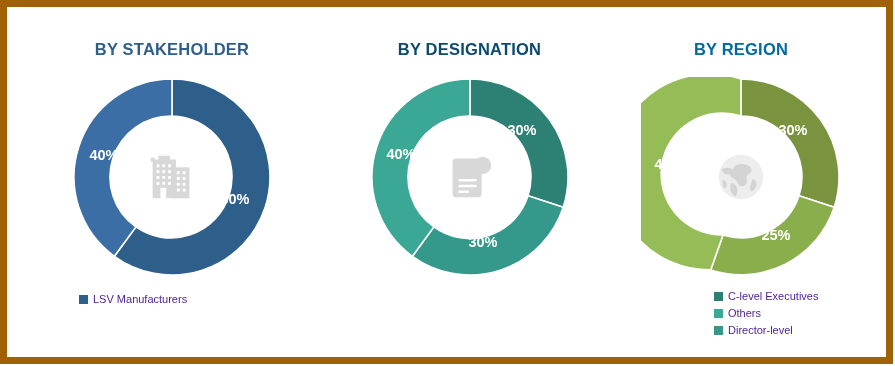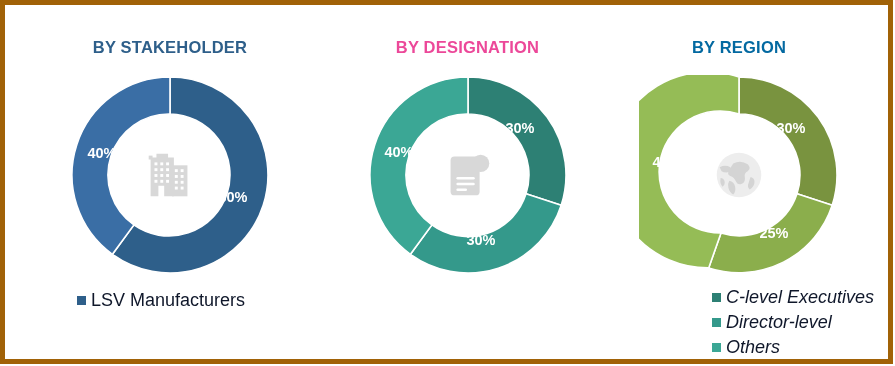--- a/index.html
+++ b/index.html
@@ -10,21 +10,21 @@
     width: 895px;
     height: 366px;
     background: #ffffff;
     font-family: "Liberation Sans", sans-serif;
     overflow: hidden;
   }
   #page {
     position: relative;
     width: 893px;
     height: 364px;
-    border: 5px solid #a16207;
+    border: 7px solid #a16207;
     background: #ffffff;
     box-sizing: border-box;
   }
   .panel {
     position: absolute;
     top: 0;
     height: 364px;
   }
   #panel-stakeholder { left: 0px;   width: 330px; }
   #panel-designation { left: 330px; width: 265px; }
@@ -34,21 +34,21 @@
     position: absolute;
     top: 33px;
     width: 100%;
     text-align: center;
     font-size: 16.5px;
     font-weight: bold;
     letter-spacing: 0.2px;
     white-space: nowrap;
   }
   #title-stakeholder { color: #2e5f8a; }
-  #title-designation { color: #ec4899; }
+  #title-designation { color: #0c4a6e; }
   #title-region      { color: #0369a1; }
 
   .donut-wrap {
     position: absolute;
     top: 70px;
     left: 50%;
     transform: translateX(-50%);
     width: 200px;
     height: 200px;
   }
@@ -67,25 +67,25 @@
 
   .pct-label {
     font-size: 14.5px;
     font-weight: bold;
     fill: #ffffff;
     font-family: "Liberation Sans", sans-serif;
   }
 
   .legend {
     position: absolute;
-    font-size: 18px;
-    color: #0f172a;
+    font-size: 11px;
+    color: #4c1d95;
   }
   #legend-stakeholder { left: 72px;  top: 286px; }
-  #legend-designation { left: 377px; top: 283px; font-style: italic; }
+  #legend-designation { left: 377px; top: 283px; }
 
   .legend-row {
     display: flex;
     align-items: center;
     margin-bottom: 10px;
     white-space: nowrap;
   }
   #legend-designation .legend-row { margin-bottom: 5px; }
 
   .swatch {
@@ -187,26 +187,26 @@
         </svg>
       </span>
     </div>
 
     <div class="legend" id="legend-designation">
       <div class="legend-row">
         <span class="swatch" style="background:#2D8074"></span>
         <span class="legend-text">C-level Executives</span>
       </div>
       <div class="legend-row">
+        <span class="swatch" style="background:#3BA795"></span>
+        <span class="legend-text">Others</span>
+      </div>
+      <div class="legend-row">
         <span class="swatch" style="background:#34998B"></span>
         <span class="legend-text">Director-level</span>
-      </div>
-      <div class="legend-row">
-        <span class="swatch" style="background:#3BA795"></span>
-        <span class="legend-text">Others</span>
       </div>
     </div>
   </div>
 
   <div class="panel" id="panel-region">
     <div class="panel-title" id="title-region">BY REGION</div>
 
     <div class="donut-wrap">
       <svg class="donut-svg" viewBox="0 0 200 200" width="200" height="200">
 

